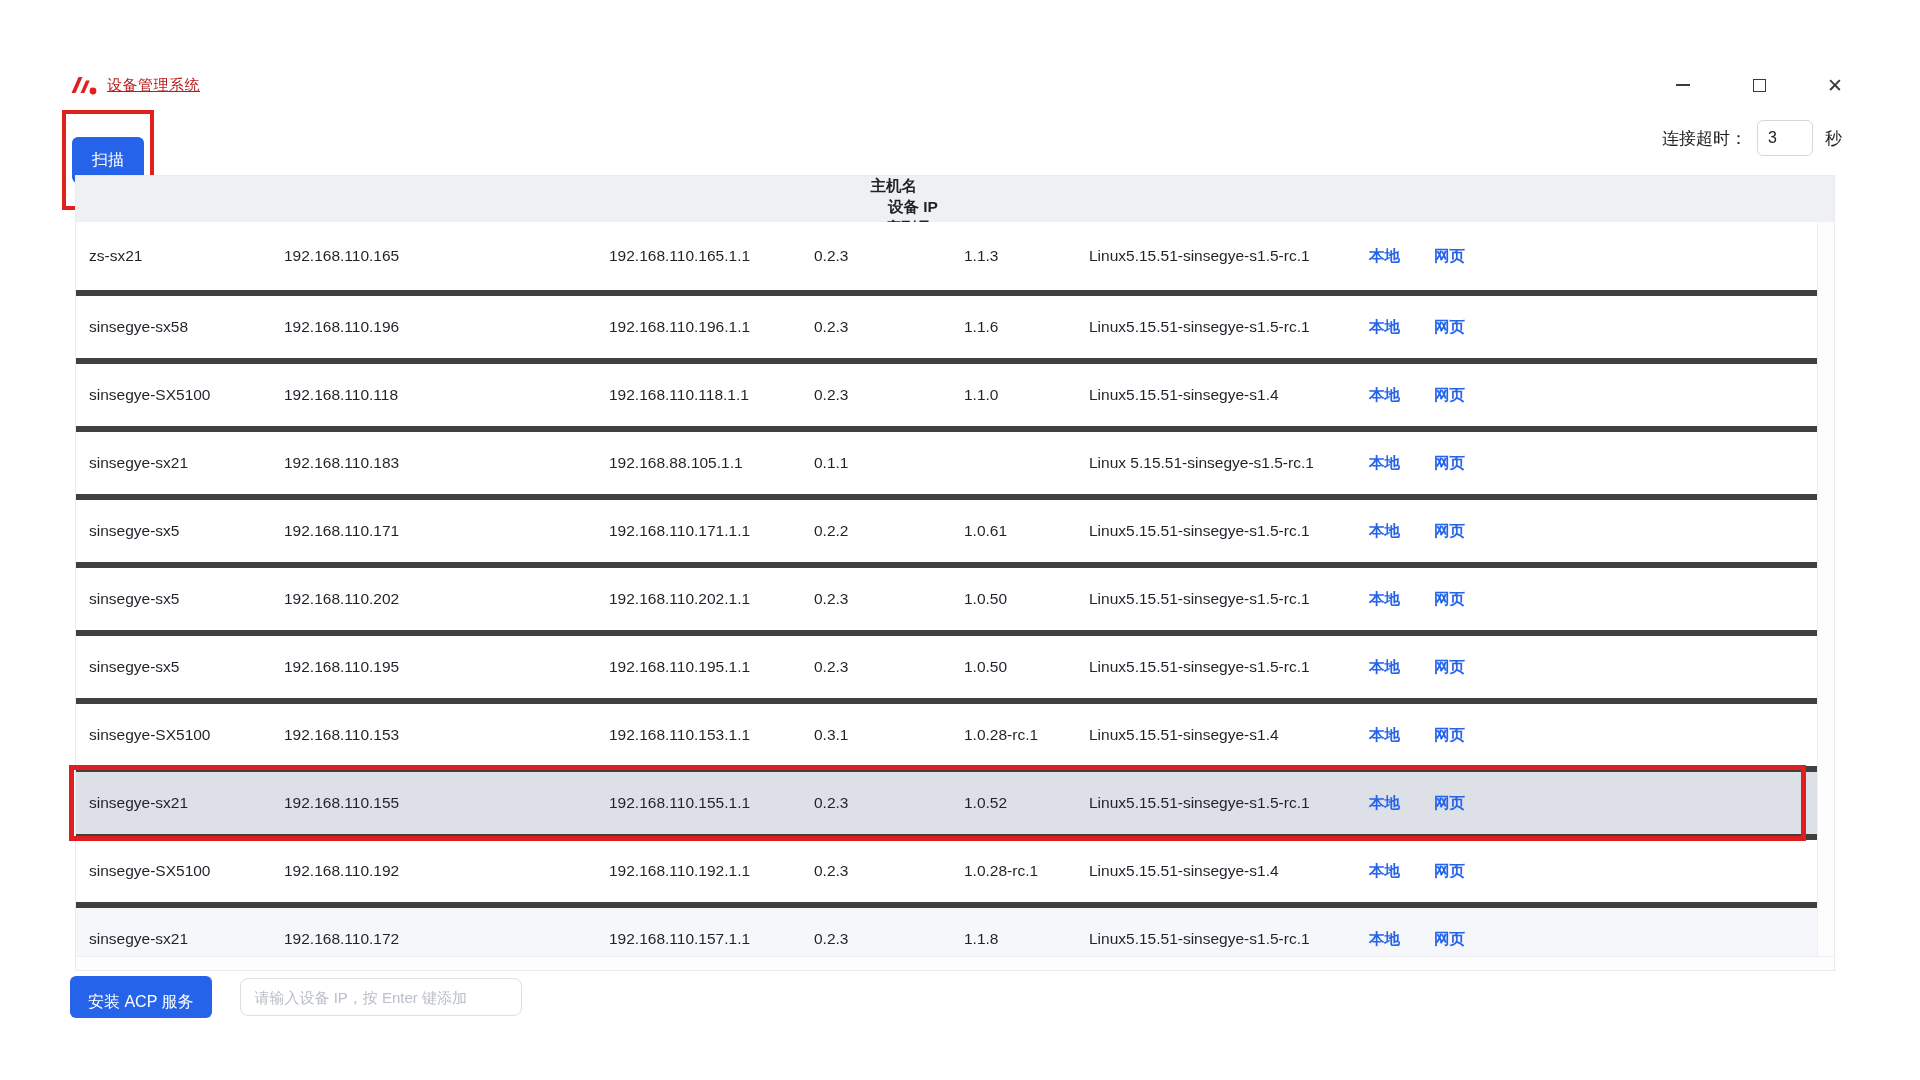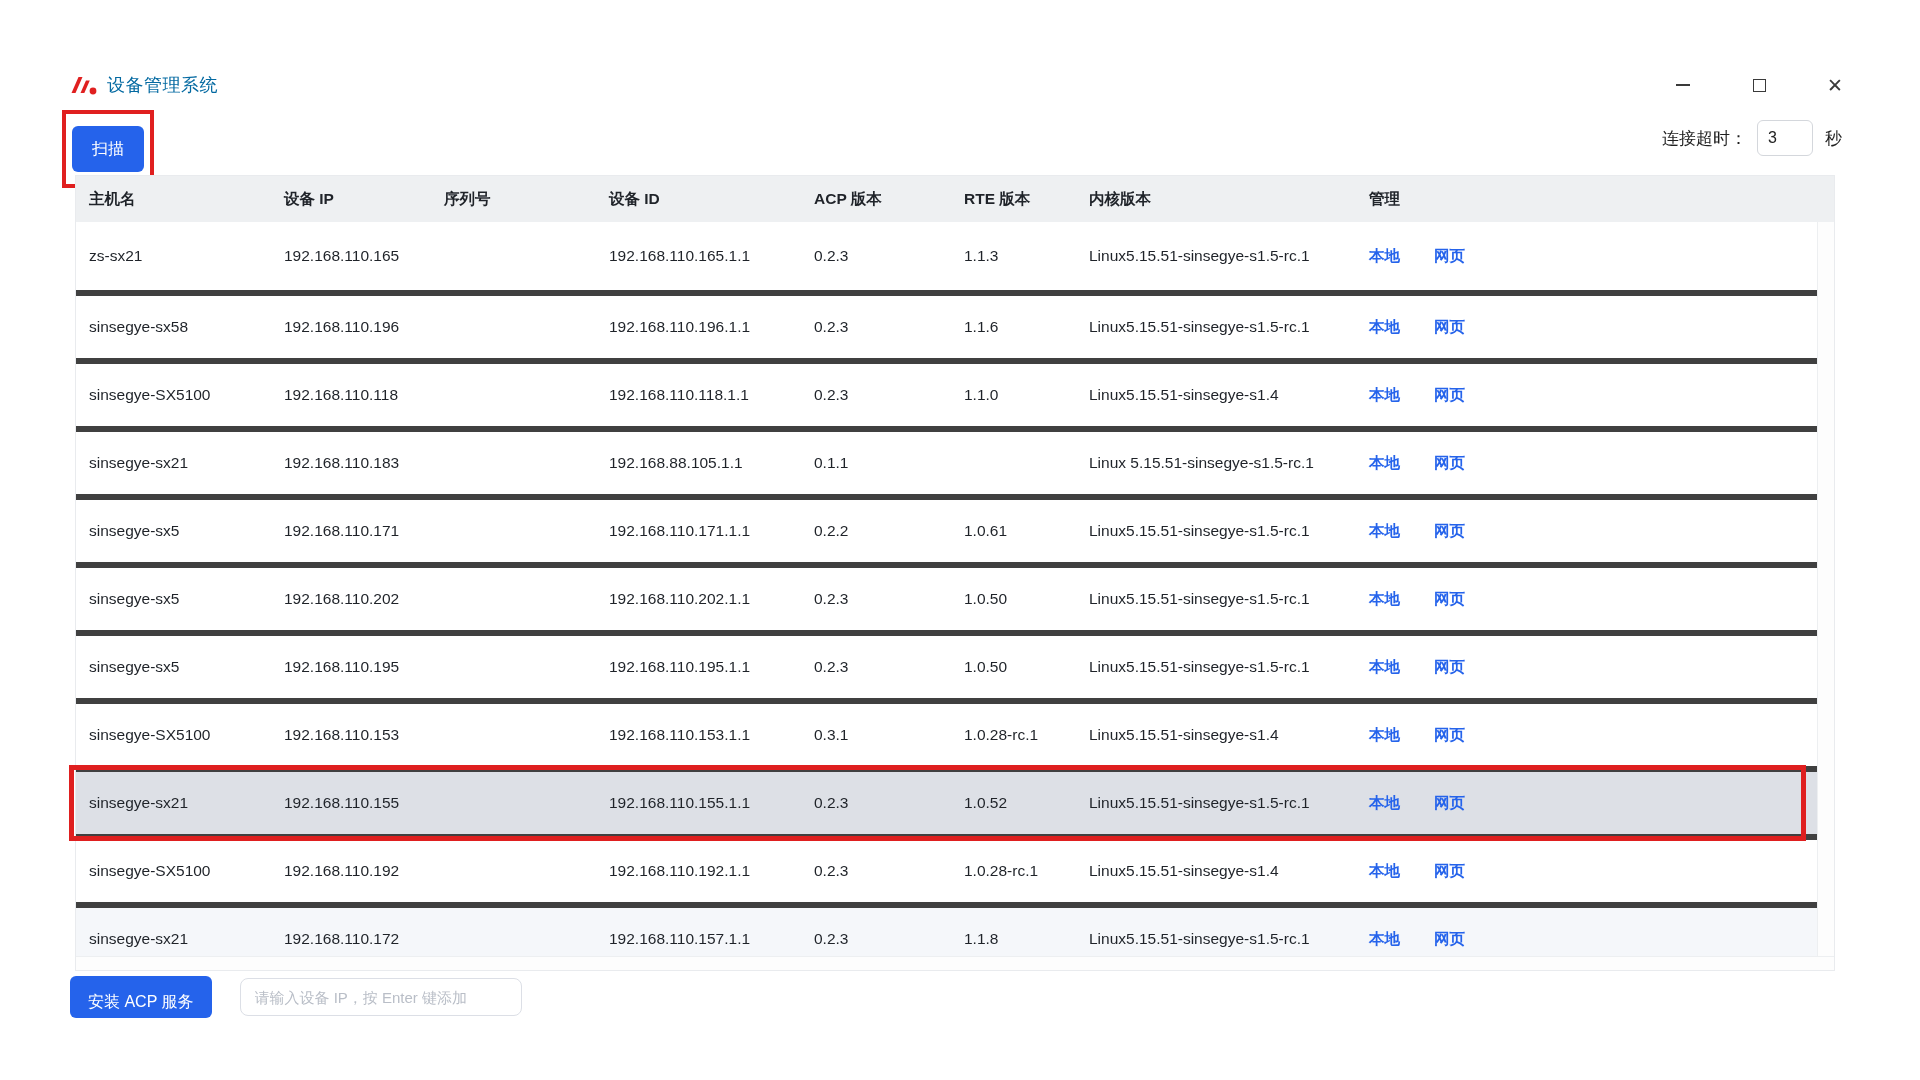--- a/index.html
+++ b/index.html
@@ -4,44 +4,44 @@
 <style>
   * { margin:0; padding:0; box-sizing:border-box; }
   html,body { width:1920px; height:1080px; background:#ffffff;
     font-family:"Liberation Sans","DejaVu Sans",sans-serif; color:#1f2329; }
   #app { position:relative; width:1920px; height:1080px; background:#fff; overflow:hidden; }
 
   
   .titlebar { position:absolute; top:70px; left:70px; right:70px; height:30px;
     display:flex; align-items:center; }
   .logo { display:flex; align-items:flex-end; margin-right:10px; }
-  .app-title { font-size:18px; color:#0369a1; letter-spacing:0.5px; }
+  .app-title { font-size:15px; color:#b91c1c; letter-spacing:0.5px;text-decoration:underline; }
   .win-controls { margin-left:auto; display:flex; align-items:center; gap:46px; }
   .win-btn { width:30px; height:26px; display:flex; align-items:center; justify-content:center;
     font-size:18px; color:#3a3a3a; cursor:default; }
   .max-glyph { width:13px; height:13px; border:1.6px solid #3a3a3a; display:inline-block; }
   .min-glyph { width:14px; height:2px; background:#3a3a3a; display:inline-block; }
   .close-glyph { font-size:19px; line-height:1; }
 
   
   .scan-annotation { position:absolute; top:110px; left:62px; border:4px solid #e01f1f;
-    padding:12px 6px; background:#fff; }
+    padding:23px 6px; background:#fff; }
   .btn-primary { background:#2563eb; color:#fff; border:none; border-radius:6px;
     font-size:16px; font-family:inherit; cursor:pointer; }
   .scan-btn { width:72px; height:46px; }
   .timeout-group { position:absolute; top:120px; right:78px; display:flex; align-items:center;
     font-size:17px; color:#1f1f1f; }
   .timeout-input { width:56px; height:36px; margin:0 12px 0 10px; border:1px solid #d4d7dc;
     border-radius:6px; font-size:16px; padding:0 10px; color:#222; font-family:inherit; }
 
   
   .device-table { position:absolute; left:75px; top:175px; width:1760px;
     border:1px solid #e9ebee; background:#fff; font-size:15.5px; }
   .t-header { display:flex; height:46px; background:#eef0f2; align-items:center;
-    color:#1f2329; font-weight:600; }
+    color:#1f2329; font-weight:600;flex-direction:column; }
   .t-row { display:flex; height:68px; align-items:center; position:relative;
     border-top:6px solid #404040; background:#fff; }
   .t-row:first-of-type { border-top:none; }
   .t-row.shaded { background:#f5f7fa; }
   .t-row.highlighted { background:#dde0e6; }
   .t-row.highlighted::after { content:""; position:absolute; left:-7px; right:28px;
     top:-7px; bottom:-7px; border:5px solid #df1f1f; pointer-events:none; z-index:5; }
   .cell { padding-left:13px; overflow:hidden; white-space:nowrap; flex:none; }
   .c0{width:195px;} .c1{width:160px;} .c2{width:165px;} .c3{width:205px;}
   .c4{width:150px;} .c5{width:125px;} .c6{width:280px;} .c7{width:462px;}

